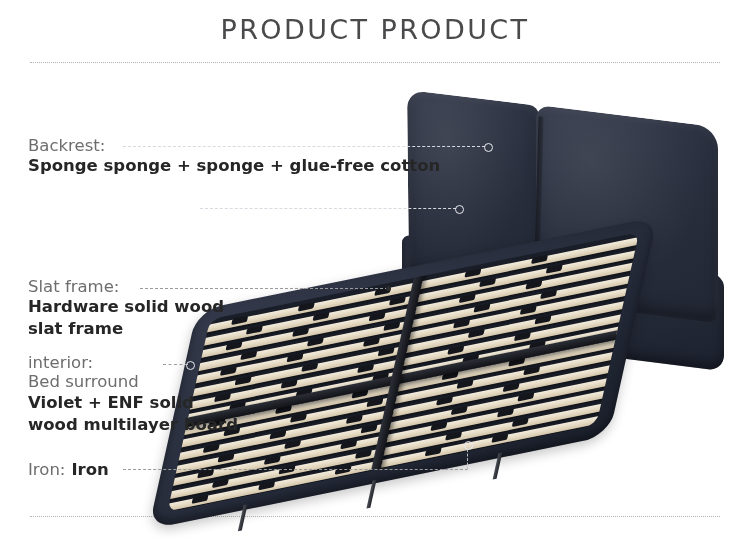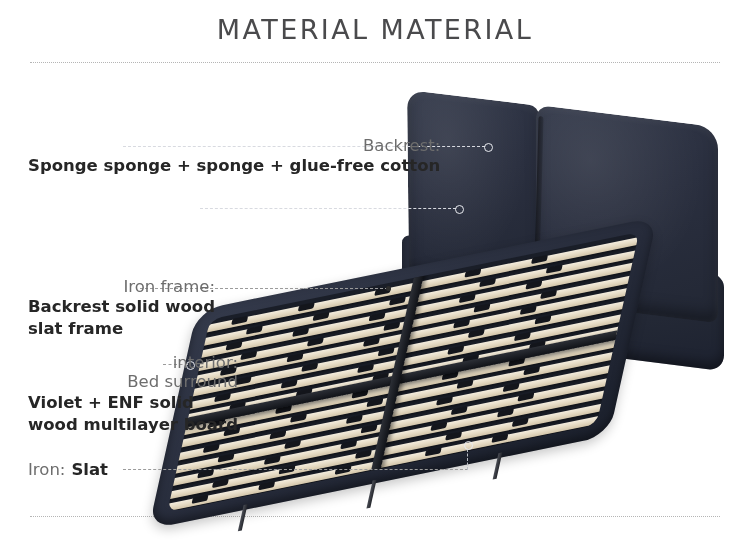--- a/index.html
+++ b/index.html
@@ -92,21 +92,21 @@
     box-shadow:3px 0 5px rgba(0,0,0,.45);
   }
   .leg{
     position:absolute;width:4px;background:linear-gradient(90deg,#4a4d55,#24262c);
   }
 
   
   .callout{position:absolute;left:28px;}
   .c-label{
     font-size:16.5px;color:#6d6d6d;font-weight:400;line-height:1.18;
-    font-family:"DejaVu Sans","Liberation Sans",sans-serif;white-space:nowrap;text-align:right;
+    font-family:"DejaVu Sans","Liberation Sans",sans-serif;white-space:nowrap;
   }
   .c-value{
     font-size:16.5px;color:#262626;font-weight:bold;line-height:1.33;
     font-family:"DejaVu Sans","Liberation Sans",sans-serif;
   }
   .inline-row{display:flex;align-items:baseline;gap:6px;}
 
   
   .leader{position:absolute;height:0;border-top:1px dashed #9b9b9b;}
   .leader.light{border-top-color:#d8dae0;}
@@ -117,21 +117,21 @@
   }
   .dot-solid{
     position:absolute;width:5px;height:5px;border-radius:50%;background:#2d2d2d;
   }
 </style>
 </head>
 <body>
 
 <div id="page">
 
-  <div class="title">MATERIAL MATERIAL</div>
+  <div class="title">PRODUCT PRODUCT</div>
   <div class="divider top"></div>
   <div class="divider bottom"></div>
 
   <div class="photo">
 
     <div class="hb-wrap">
       <div class="hb-base"></div>
       <div class="cushion cushion-left"></div>
       <div class="cushion cushion-right"></div>
       <div class="hb-seam"></div>
@@ -257,30 +257,30 @@
   <div class="leader-v" style="left:467px;top:449px;height:21px"></div>
   <div class="dot-hollow" style="left:464px;top:441px"></div>
 
   <div class="callout" style="top:136px">
     <div class="c-label">Backrest:</div>
     <div class="c-value">Sponge sponge + sponge + glue-free cotton</div>
   </div>
 
 
   <div class="callout" style="top:277px">
-    <div class="c-label">Iron frame:</div>
-    <div class="c-value">Backrest solid wood</div>
+    <div class="c-label">Slat frame:</div>
+    <div class="c-value">Hardware solid wood</div>
     <div class="c-value">slat frame</div>
   </div>
 
   <div class="callout" style="top:353px">
     <div class="c-label">interior:</div>
     <div class="c-label">Bed surround</div>
     <div class="c-value">Violet + ENF solid</div>
     <div class="c-value">wood multilayer board</div>
   </div>
 
   <div class="callout inline-row" style="top:459px">
     <span class="c-label">Iron:</span>
-    <span class="c-value">Slat</span>
+    <span class="c-value">Iron</span>
   </div>
 
 </div>
 
 </body></html>

